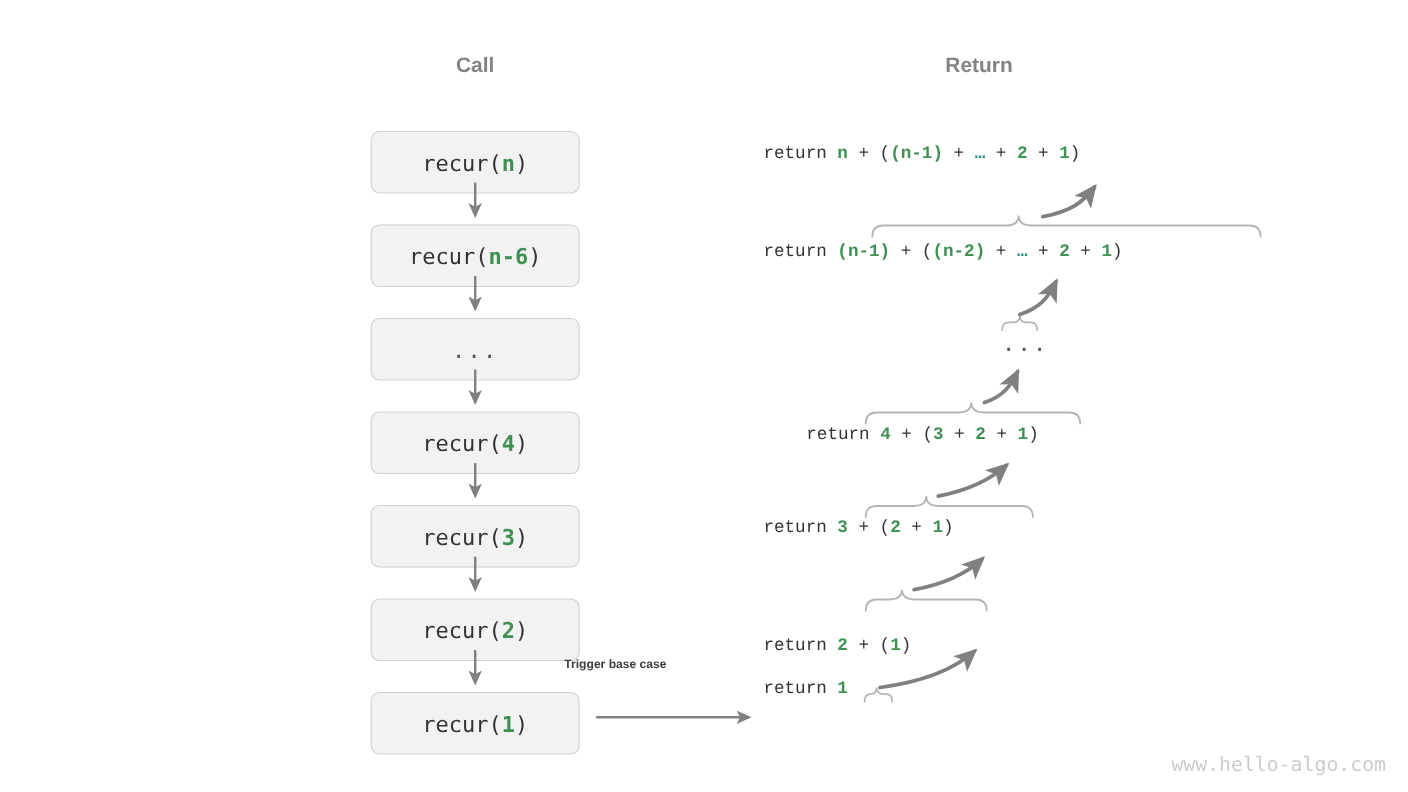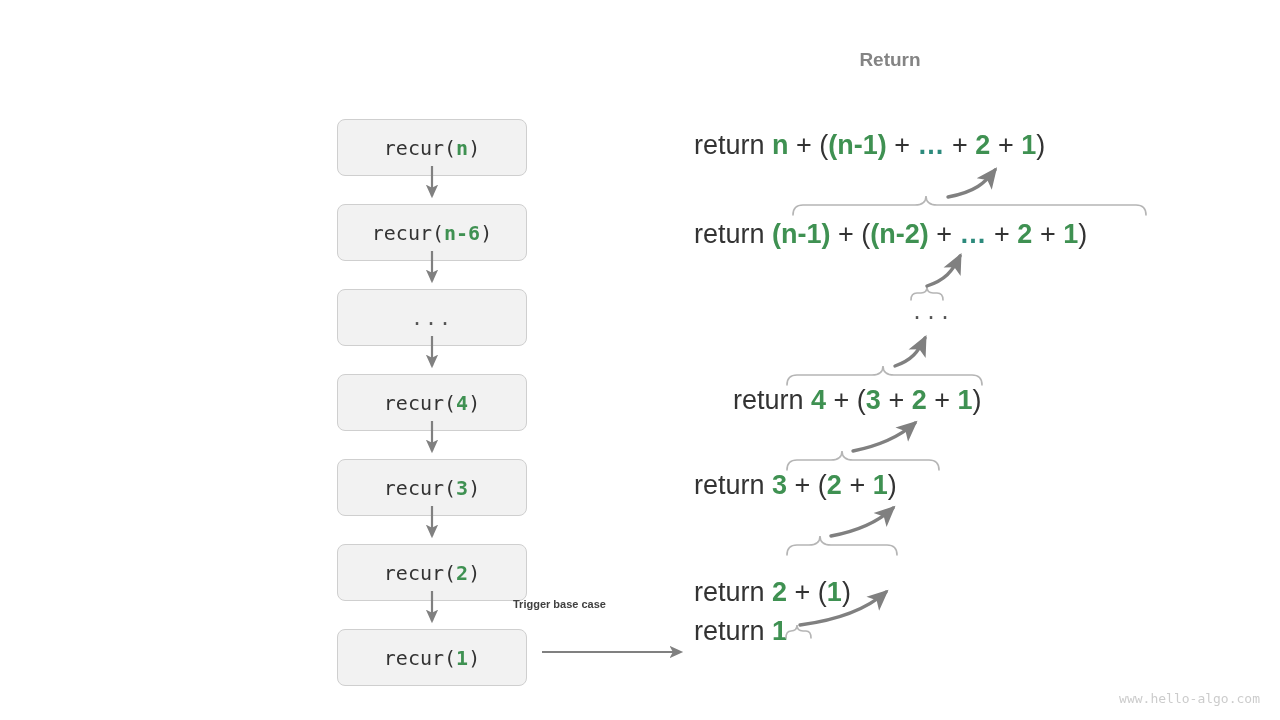--- a/index.html
+++ b/index.html
@@ -53,22 +53,22 @@
   .call-box .dots {
     color: #555555;
     letter-spacing: 2px;
     font-size: 20px;
   }
 
   
   .ret-row {
     position: absolute;
     left: 694px;
-    font-family: Liberation Sans, sans-serif;
-    font-size: 27px;
+    font-family: Liberation Mono, monospace;
+    font-size: 16px;
     color: #333333;
     white-space: pre;
     line-height: 1;
   }
   .ret-row .kw   { color: #333333; }
   .ret-row .num  { color: #3f9152; font-weight: bold; }
   .ret-row .op   { color: #333333; }
   .ret-row .ell  { color: #2c8a7c; font-weight: bold; letter-spacing: 0px; }
 
   
@@ -100,31 +100,32 @@
     color: #404040;
     white-space: nowrap;
   }
 
   
   #watermark {
     position: absolute;
     right: 20px;
     bottom: 14px;
     font-family: "DejaVu Sans Mono", monospace;
-    font-size: 13px;
+    font-size: 18px;
     color: #cccccc;
     white-space: nowrap;
     margin-left: 39px;
   }
 </style>
 </head>
 <body>
 
 <div class="stage">
 
+  <div id="header-call" class="col-header">Call</div>
   <div id="header-return" class="col-header">Return</div>
 
   <div id="call-boxes">
       <div class="call-box" style="top: 119px;"><span>recur(</span><span class="arg">n</span><span>)</span></div>
       <div class="call-box" style="top: 204px;"><span>recur(</span><span class="arg">n-6</span><span>)</span></div>
       <div class="call-box" style="top: 289px;"><span class="dots">...</span></div>
       <div class="call-box" style="top: 374px;"><span>recur(</span><span class="arg">4</span><span>)</span></div>
       <div class="call-box" style="top: 459px;"><span>recur(</span><span class="arg">3</span><span>)</span></div>
       <div class="call-box" style="top: 544px;"><span>recur(</span><span class="arg">2</span><span>)</span></div>
       <div class="call-box" style="top: 629px;"><span>recur(</span><span class="arg">1</span><span>)</span></div>

